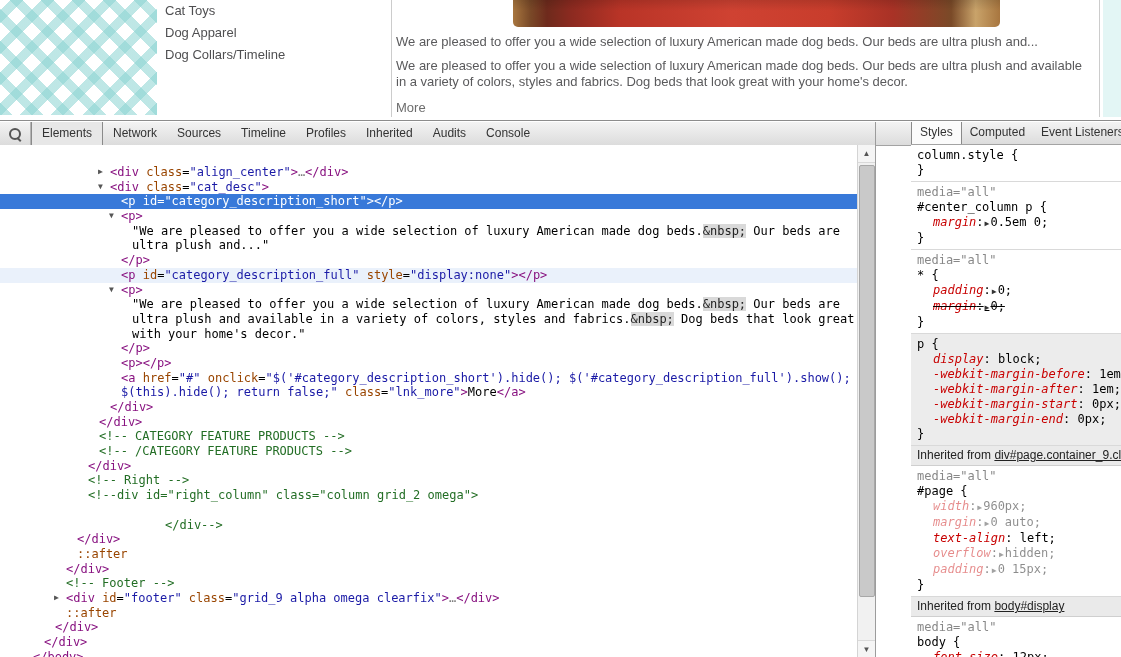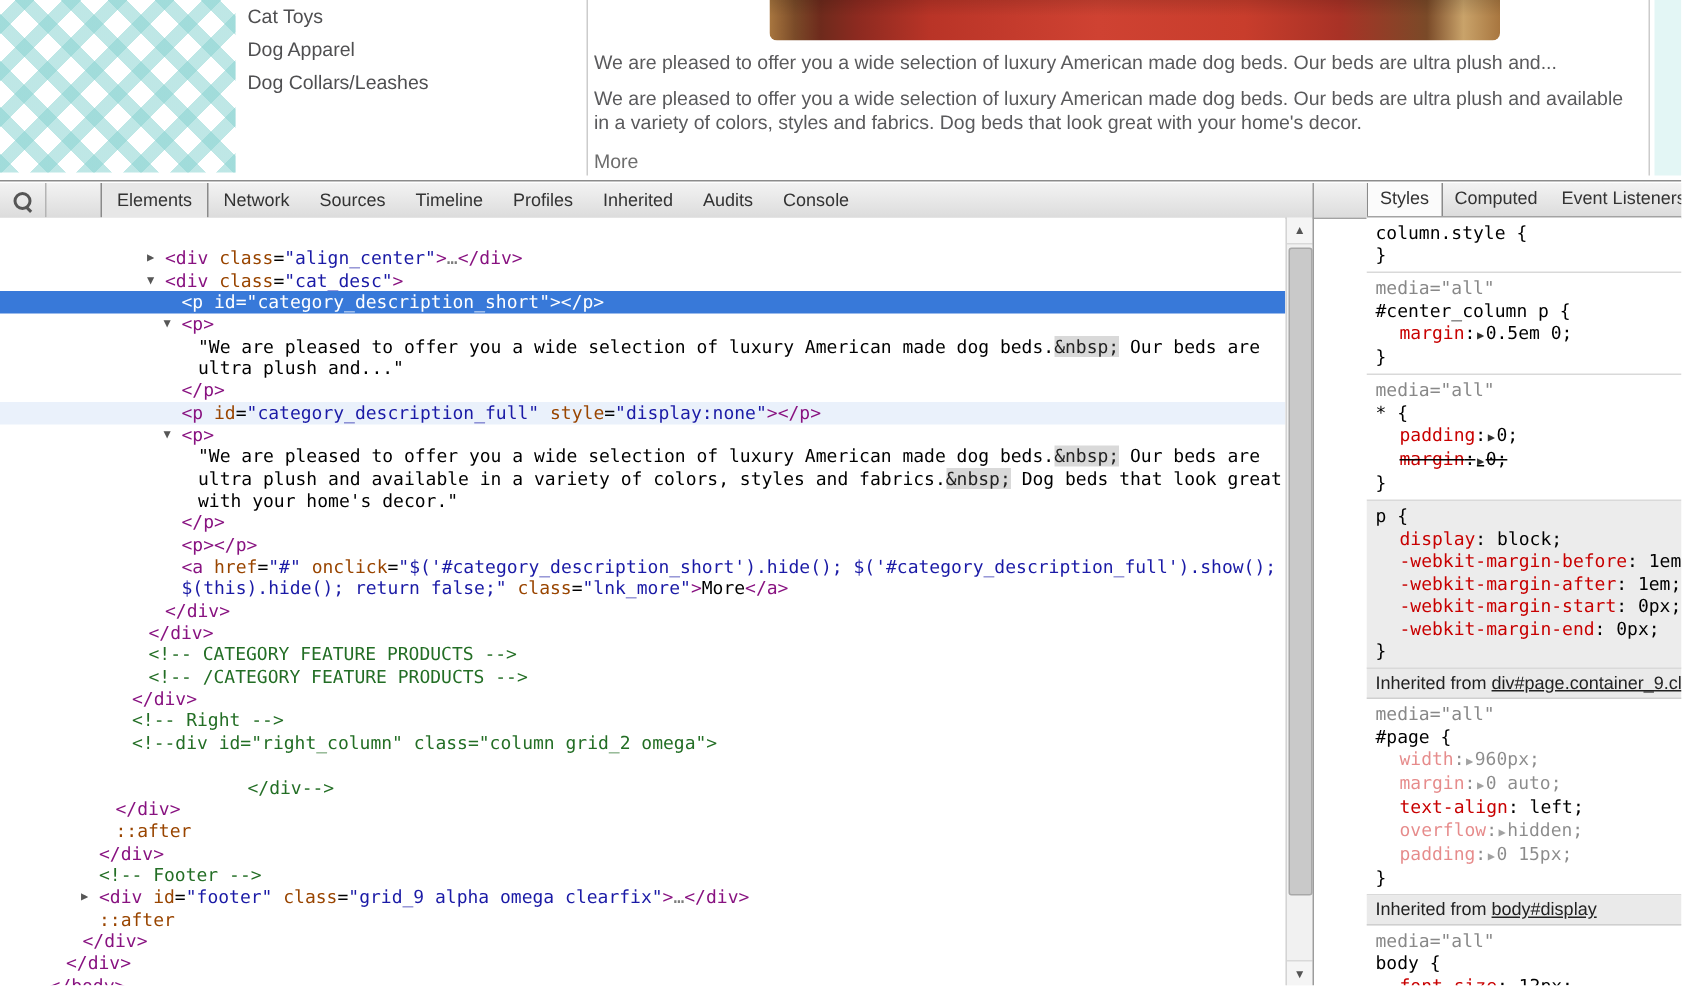--- a/index.html
+++ b/index.html
@@ -19,21 +19,21 @@
   .photo{position:absolute;left:513px;top:0;width:487px;height:27px;border-radius:0 0 5px 5px;
     background:linear-gradient(180deg, rgba(0,0,0,.12), rgba(0,0,0,0) 40%),
       linear-gradient(90deg,#a8763f 0%,#7a4a28 3.5%,#6e2a1c 7%,#8c2a20 12%,#b93427 22%,#cf4232 45%,#c83d2c 65%,#a93226 78%,#7a4a28 90%,#c9a36a 95%,#a8763f 100%);}
   .page-copy{position:absolute;left:396px;top:30px;width:688px;color:#5a5a5c;font-size:13px;line-height:16px;}
   .page-copy p{margin:4px 0 8px 0;}
   .lnk-more{color:#6d6d6d;text-decoration:none;cursor:pointer;display:inline-block;margin-top:2px;}
   
   #devtools{position:absolute;left:0;top:120px;width:1121px;height:537px;background:#fff;border-top:1px solid #8c8c8c;}
   .toolbar{position:absolute;left:0;top:1px;width:1121px;height:23px;
     background:linear-gradient(#f3f3f3,#dcdcdc);border-bottom:1px solid #a3a3a3;
-    display:flex;align-items:stretch;font-size:12px;color:#333;gap:36px;}
+    display:flex;align-items:stretch;font-size:12px;color:#333;}
   .searchbox{width:30px;display:flex;align-items:center;justify-content:center;border-right:1px solid #b4b4b4;cursor:pointer;}
   .mag{position:relative;width:8px;height:8px;border:2px solid #555;border-radius:50%;}
   .mag::after{content:"";position:absolute;left:7px;top:7px;width:2px;height:5px;background:#555;transform:rotate(-45deg);}
   .tab{padding:0 10px;line-height:22px;cursor:pointer;white-space:nowrap;}
   .tab.sel{background:#e7e7e7;border-left:1px solid #8a8a8a;border-right:1px solid #8a8a8a;}
   
   #tree{position:absolute;left:0;top:24px;width:857px;height:512px;overflow:hidden;background:#fff;
     font-family:"DejaVu Sans Mono",monospace;font-size:12px;white-space:pre;}
   #tree-inner{position:relative;transform:translateY(-8px);}
   .trow{position:relative;height:14.7px;line-height:14.7px;cursor:default;}
@@ -56,40 +56,40 @@
   .sbtabs{height:22px;background:linear-gradient(#f3f3f3,#dcdcdc);border-bottom:1px solid #a3a3a3;
     display:flex;font-size:12px;color:#333;white-space:nowrap;overflow:hidden;}
   .sbtabs .tab{padding:0 8px;line-height:21px;}
   .sbtabs .tab.sel{background:#fbfbfb;border-left:1px solid #8a8a8a;border-right:1px solid #8a8a8a;}
   #styles-body{font-family:"DejaVu Sans Mono",monospace;font-size:12px;line-height:15px;color:#000;}
   .rule{padding:3px 0 3px 6px;border-bottom:1px solid #d9d9d9;white-space:pre;}
   .rule.gray{background:#ececec;}
   .css-media{color:#888;}
   .css-sel{color:#000;}
   .css-prop{padding-left:16px;cursor:pointer;}
-  .css-name{color:#c80000;}
+  .css-name{color:#c80000;font-style:italic;}
   .css-val{color:#000;}
   .css-arrow{font-size:8px;color:#333;padding:0 1px;}
   .css-prop.faded{opacity:.45;}
   .css-prop.struck{text-decoration:line-through;}
   .sec-head{background:#eaeaea;border-bottom:1px solid #cfcfcf;padding:2px 0 2px 6px;
     font-family:"Liberation Sans",sans-serif;font-size:12px;color:#222;white-space:nowrap;}
   .sec-head .lnk{text-decoration:underline;cursor:pointer;}
 </style>
 </head>
 <body>
 
 <div id="screen">
 
   <div id="webpage">
     <div class="plaid"></div>
     <nav class="page-nav" id="page-nav">
         <a>Cat Toys</a>
         <a>Dog Apparel</a>
-        <a>Dog Collars/Leashes</a>
+        <a>Dog Collars/Timeline</a>
       </nav>
     <div class="col-divider"></div>
     <div class="photo"></div>
     <div class="col-divider-r"></div>
     <div class="right-strip"></div>
     <div class="page-copy">
       <p>We are pleased to offer you a wide selection of luxury American made dog beds.  Our beds are ultra plush and...</p>
       <p>We are pleased to offer you a wide selection of luxury American made dog beds.  Our beds are ultra plush and available in a variety of colors, styles and fabrics.  Dog beds that look great with your home's decor.</p>
       <a class="lnk-more">More</a>
     </div>

